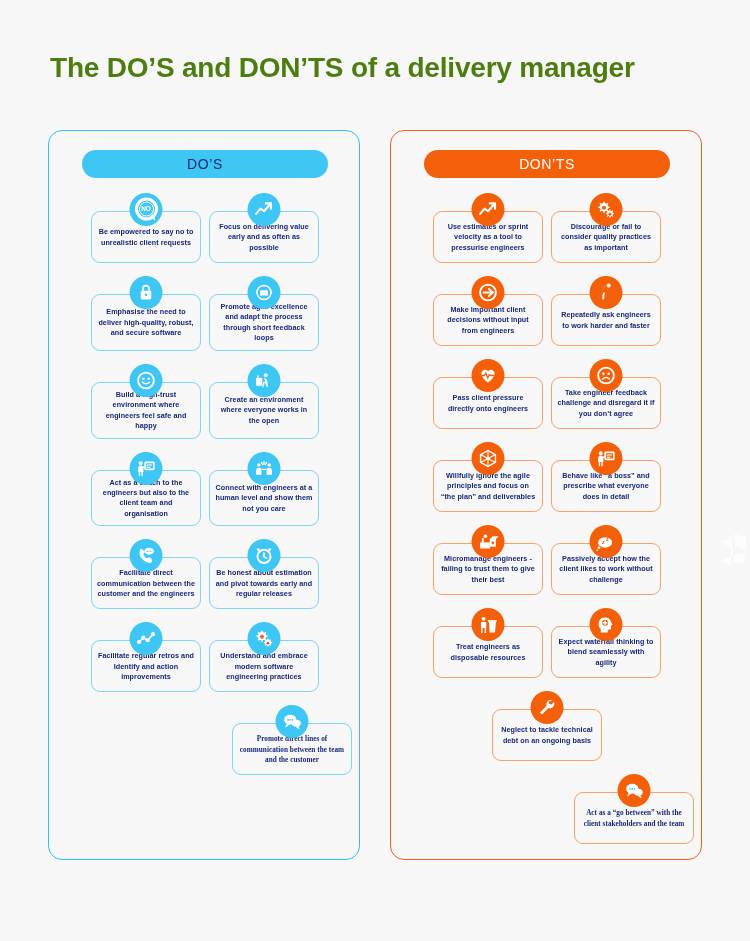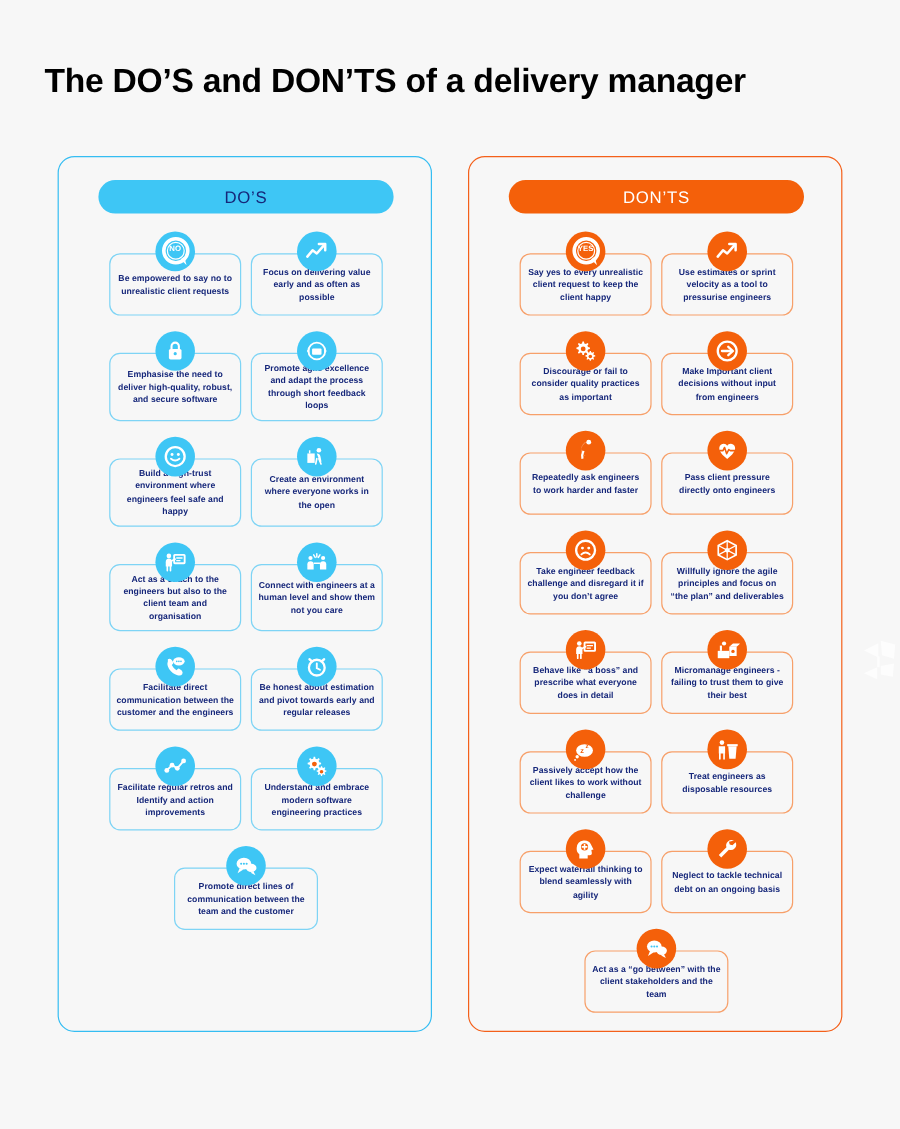--- a/index.html
+++ b/index.html
@@ -11,25 +11,25 @@
   }
   #page {
     position: relative;
     width: 750px; height: 941px;
     background: #f7f7f7;
   }
 
   
   #title {
     position: absolute;
-    left: 37px; top: 52px;
+    left: 50px; top: 52px;
     width: 680px;
     font-size: 28px;
     font-weight: bold;
-    color: #000000;
+    color: #4d7c0f;
     letter-spacing: -0.2px;
     line-height: 1.15;
   }
 
   
   #molecule {
     position: absolute;
     left: 718px; top: 528px;
     width: 30px; height: 46px;
     opacity: 0.75;
@@ -107,21 +107,21 @@
   }
   .cards.dos   .card-icon { background: #3ec6f5; }
   .cards.donts .card-icon { background: #f4600a; }
   .card-icon svg { display: block; }
   .card-icon .glyph {
     font-size: 7px; font-weight: bold; color: #fff;
     font-family: "Liberation Sans", sans-serif;
   }
 
   
-  .solo-row { width: 312px; display: flex; justify-content: center; }
+  .solo-row { width: 312px; display: flex; justify-content: flex-end; font-family: Liberation Serif, serif; }
 
   
   #footer { position: absolute; left: 0; top: 872px; width: 750px; height: 69px; }
 </style>
 </head>
 <body>
 
 <div id="page">
 
   <h1 id="title">The DO’S and DON’TS of a delivery manager</h1>
@@ -296,31 +296,20 @@
       </div>
   </section>
 
   <section class="panel" id="panel-donts">
     <div class="panel-pill" id="pill-donts">
       <span>DON’TS</span>
     </div>
     <div class="cards donts" id="cards-donts">
         <div class="card">
           <span class="card-icon">
-            <svg width="26" height="26" viewBox="0 0 26 26">
-              <circle cx="13" cy="12" r="10" fill="none" stroke="#ffffff" stroke-width="3"></circle>
-              <path d="M17 19 L22 24 L20 17 Z" fill="#ffffff"></path>
-              <circle cx="13" cy="12" r="7" fill="none" stroke="#ffffff" stroke-width="1"></circle>
-            </svg>
-            <span class="glyph" style="position: absolute; left: 50%; top: 44%; transform: translate(-50%, -50%); font-size: 6.5px;">YES</span>
-          </span>
-          <span class="card-text">Say yes to every unrealistic client request to keep the client happy</span>
-        </div>
-        <div class="card">
-          <span class="card-icon">
             <svg width="21" height="21" viewBox="0 0 24 24">
               <path d="M3 17 L8 11 L12 14 L19 6" fill="none" stroke="#ffffff" stroke-width="2.4" stroke-linecap="round" stroke-linejoin="round"></path>
               <path d="M14 5 L20 5 L20 11" fill="none" stroke="#ffffff" stroke-width="2.4" stroke-linecap="round" stroke-linejoin="round"></path>
             </svg>
           </span>
           <span class="card-text">Use estimates or sprint velocity as a tool to pressurise engineers</span>
         </div>
         <div class="card">
           <span class="card-icon">
             <svg width="21" height="21" viewBox="0 0 24 24">

